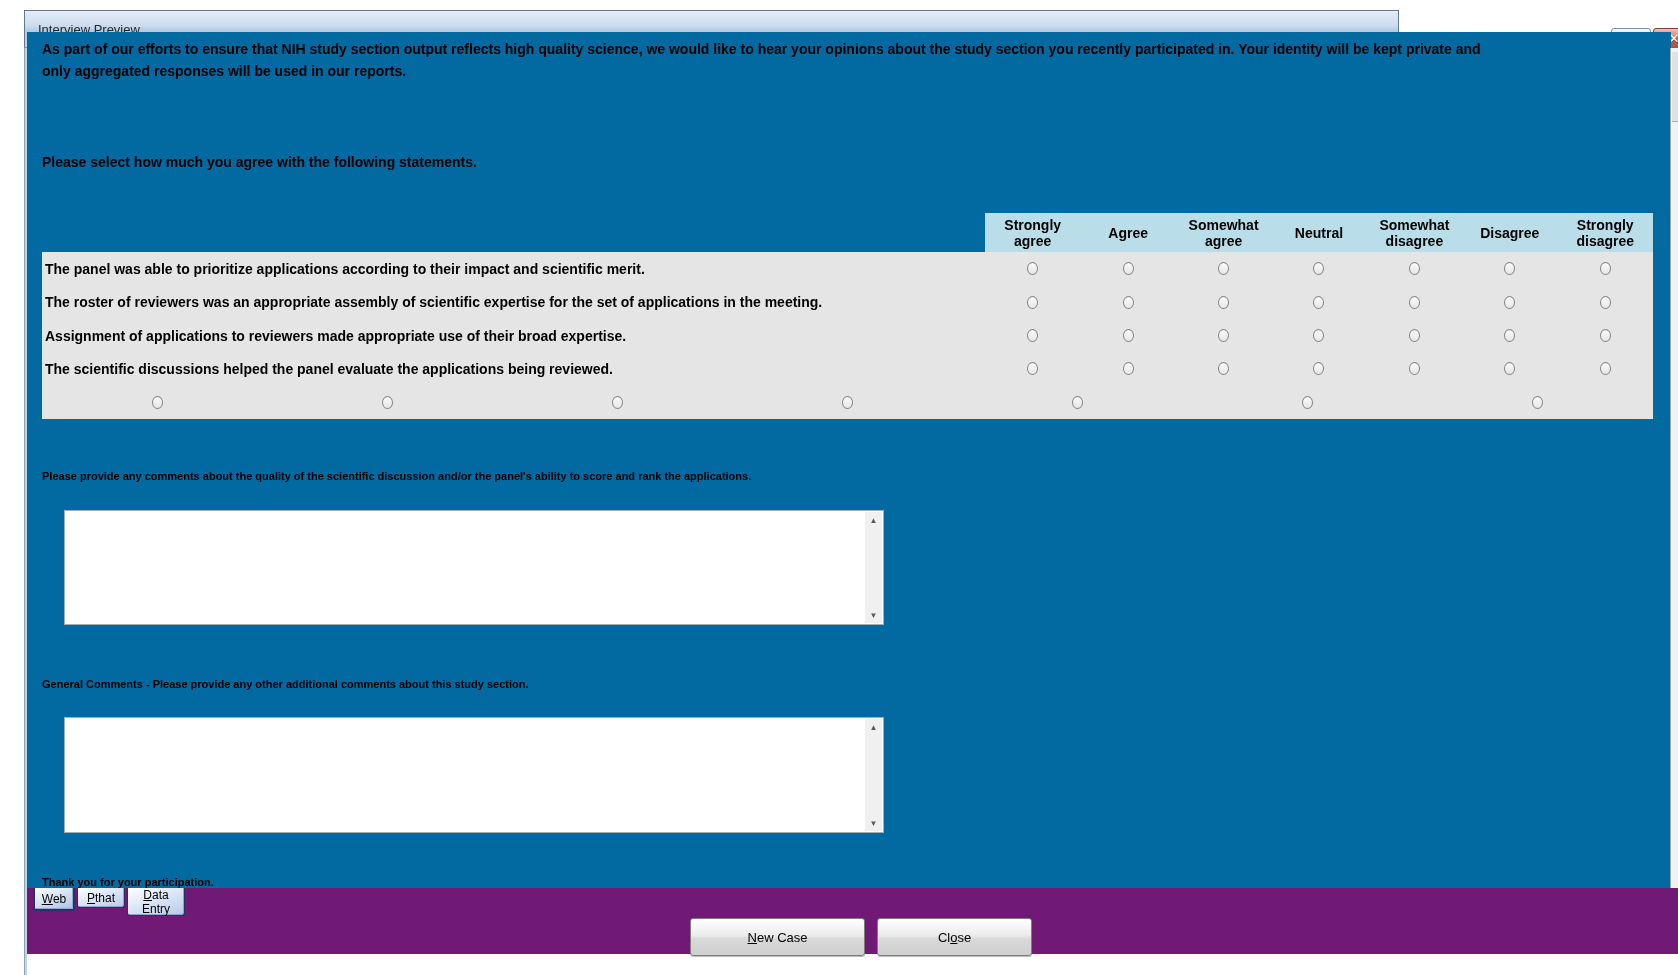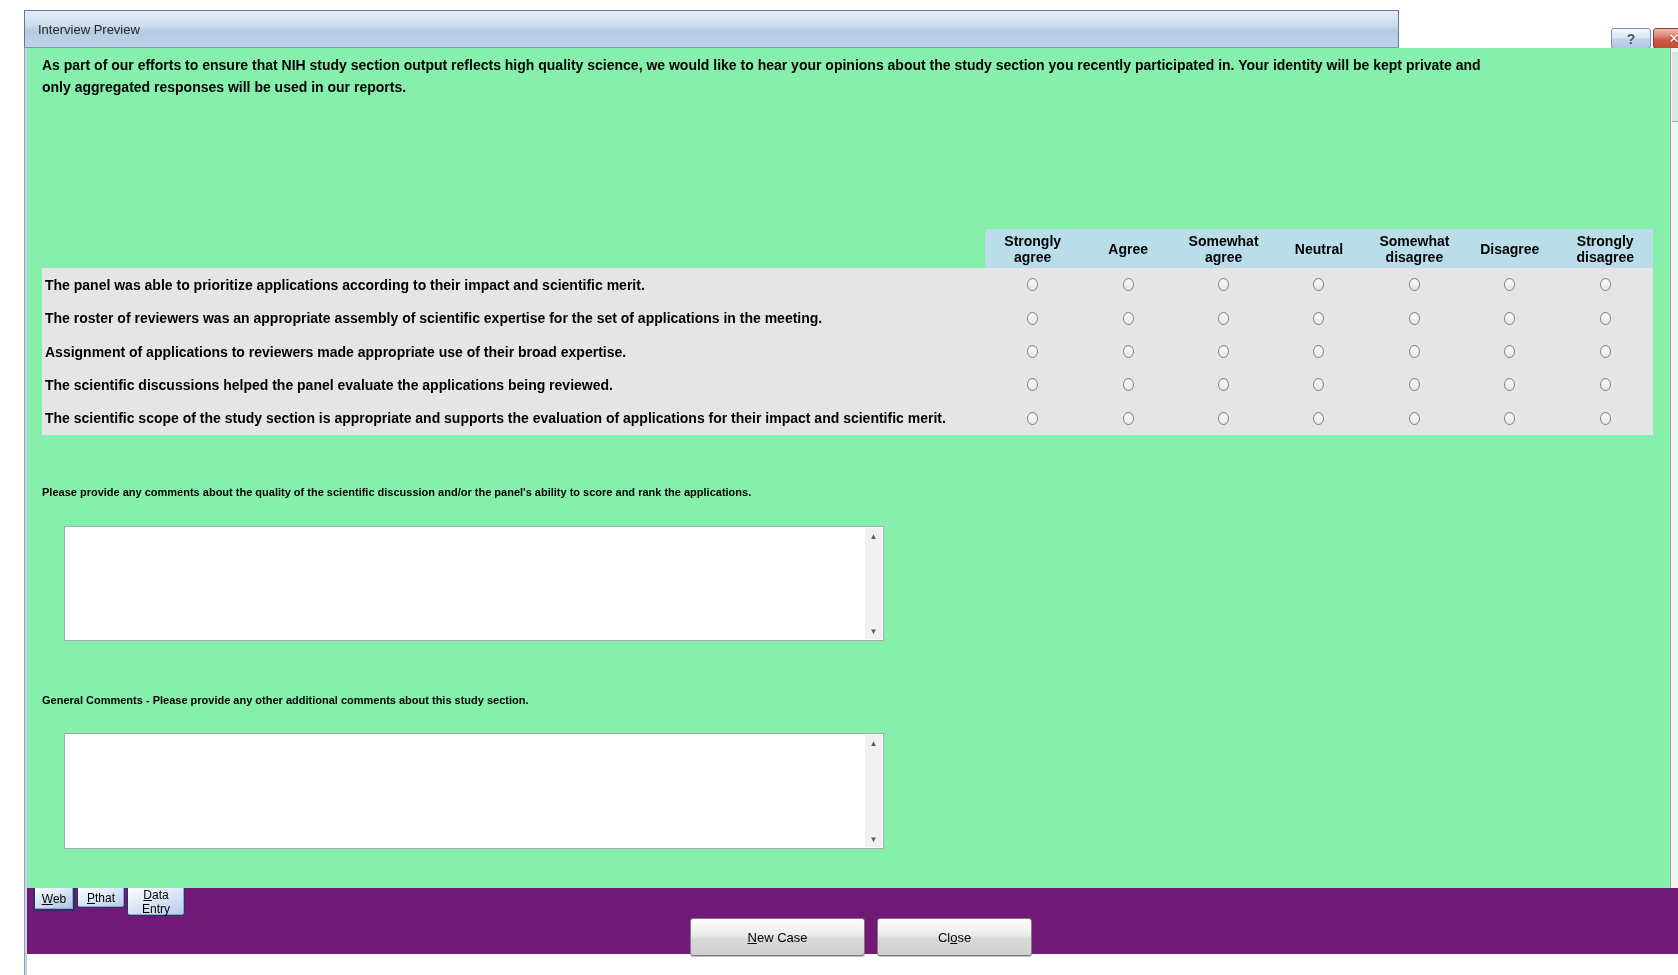--- a/index.html
+++ b/index.html
@@ -18,21 +18,21 @@
   .btn-help{left:1586px;width:40px;border-color:#7b93ad;
     background:linear-gradient(180deg,#f5f9fd 0%,#d9e5f2 45%,#bed2e8 55%,#b0c7e1 100%);
     color:#44586d;font-size:14px;}
   .btn-close{left:1628px;width:42px;border-color:#8e3d33;
     background:linear-gradient(180deg,#f2beb4 0%,#e08875 35%,#cf5d48 55%,#c04a35 100%);
     color:#ffffff;font-size:13px;text-shadow:0 1px 1px rgba(0,0,0,.35);}
 
   .frame-left{position:absolute;left:24px;top:48px;width:3px;height:927px;
     background:linear-gradient(90deg,#8ba2ba 0 1px,#c2d3e6 1px 100%);}
 
-  .content{position:absolute;left:27px;top:48px;width:1644px;height:858px;background:#86efac;}
+  .content{position:absolute;left:27px;top:32px;width:1644px;height:858px;background:#0369a1;}
   .win-scrollbar{position:absolute;left:1670px;top:48px;width:8px;height:858px;
     background:#f2f2f2;border-left:1px solid #a2a2a2;}
   .win-scroll-thumb{position:absolute;left:1px;top:4px;width:6px;height:70px;
     background:#e1e1e1;border-bottom:1px solid #a8a8a8;}
   .bottom-line{position:absolute;left:27px;top:906px;width:1651px;height:3px;background:#0e0e0e;}
   .bottom-panel{position:absolute;left:27px;top:888px;width:1651px;height:66px;background:#701a75;}
 
   
   .intro{position:absolute;left:15px;top:6px;width:1455px;margin:0;
     font-size:14px;font-weight:bold;color:#000;line-height:22px;}
@@ -102,20 +102,21 @@
     <div class="cap-btn btn-close">
       <span>✕</span>
     </div>
   </div>
 
   <div class="frame-left"></div>
 
   <div class="content">
 
     <p class="intro">As part of our efforts to ensure that NIH study section output reflects high quality science, we would like to hear your opinions about the study section you recently participated in. Your identity will be kept private and only aggregated responses will be used in our reports.</p>
+    <p class="prompt">Please select how much you agree with the following statements.</p>
 
     <div class="matrix-header">
       <div class="mh-cell">Strongly agree</div>
       <div class="mh-cell">Agree</div>
       <div class="mh-cell">Somewhat agree</div>
       <div class="mh-cell">Neutral</div>
       <div class="mh-cell">Somewhat disagree</div>
       <div class="mh-cell">Disagree</div>
       <div class="mh-cell">Strongly disagree</div>
     </div>
@@ -219,21 +220,20 @@
             </div>
             <div class="radio-cell">
               <span class="radio-circle"></span>
             </div>
             <div class="radio-cell">
               <span class="radio-circle"></span>
             </div>
           </div>
       </div>
       <div class="m-row">
-        <div class="m-stmt">The scientific scope of the study section is appropriate and supports the evaluation of applications for their impact and scientific merit.</div>
         <div class="m-radios">
             <div class="radio-cell">
               <span class="radio-circle"></span>
             </div>
             <div class="radio-cell">
               <span class="radio-circle"></span>
             </div>
             <div class="radio-cell">
               <span class="radio-circle"></span>
             </div>

